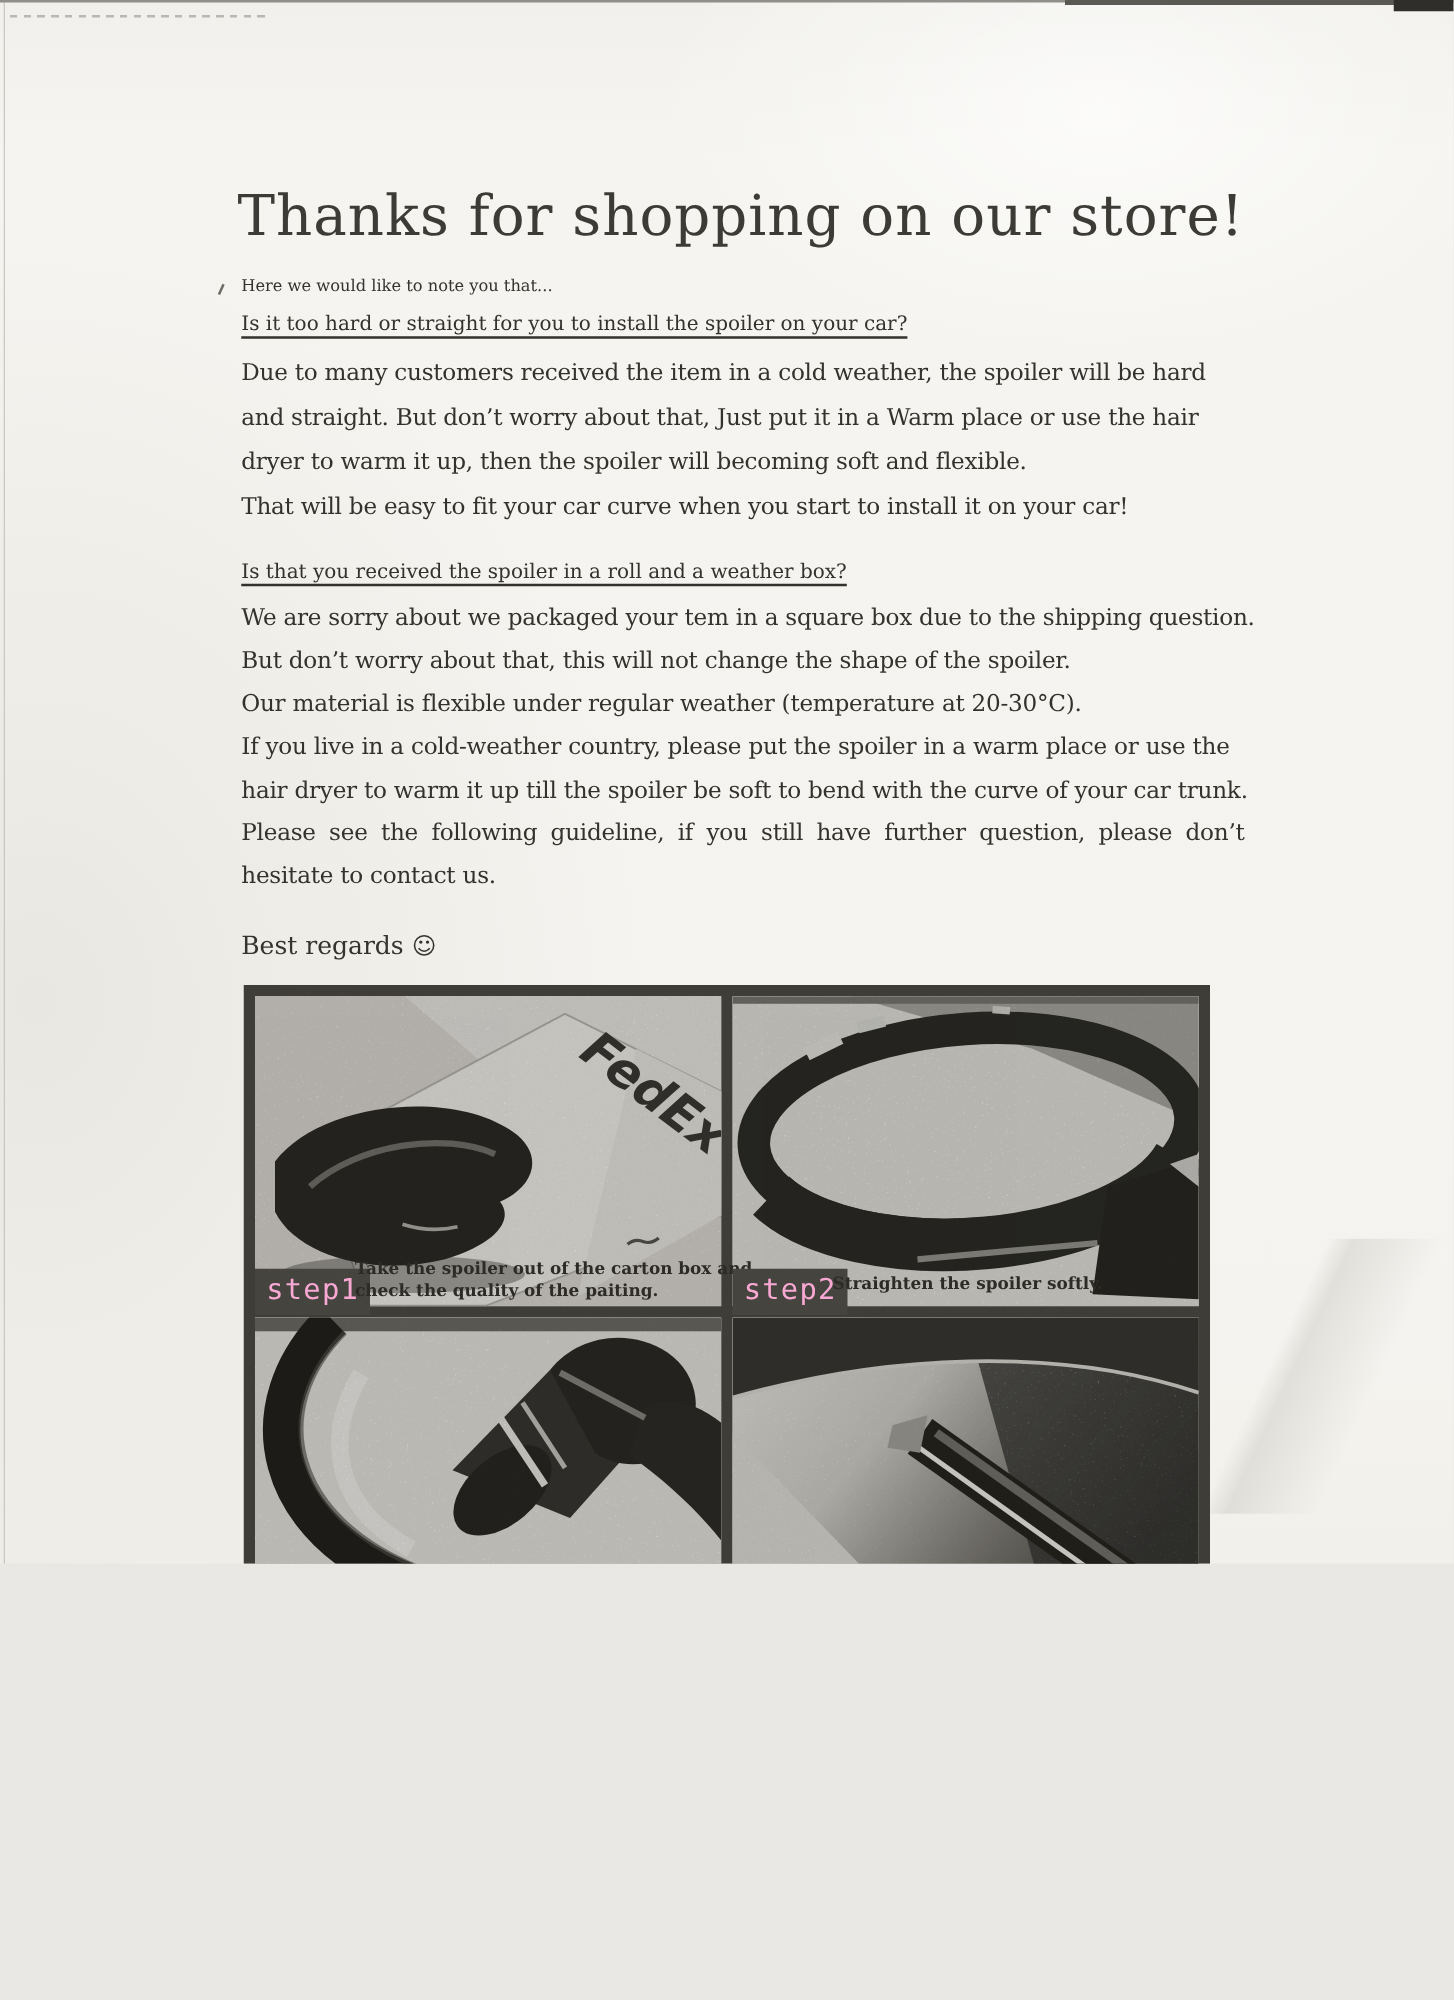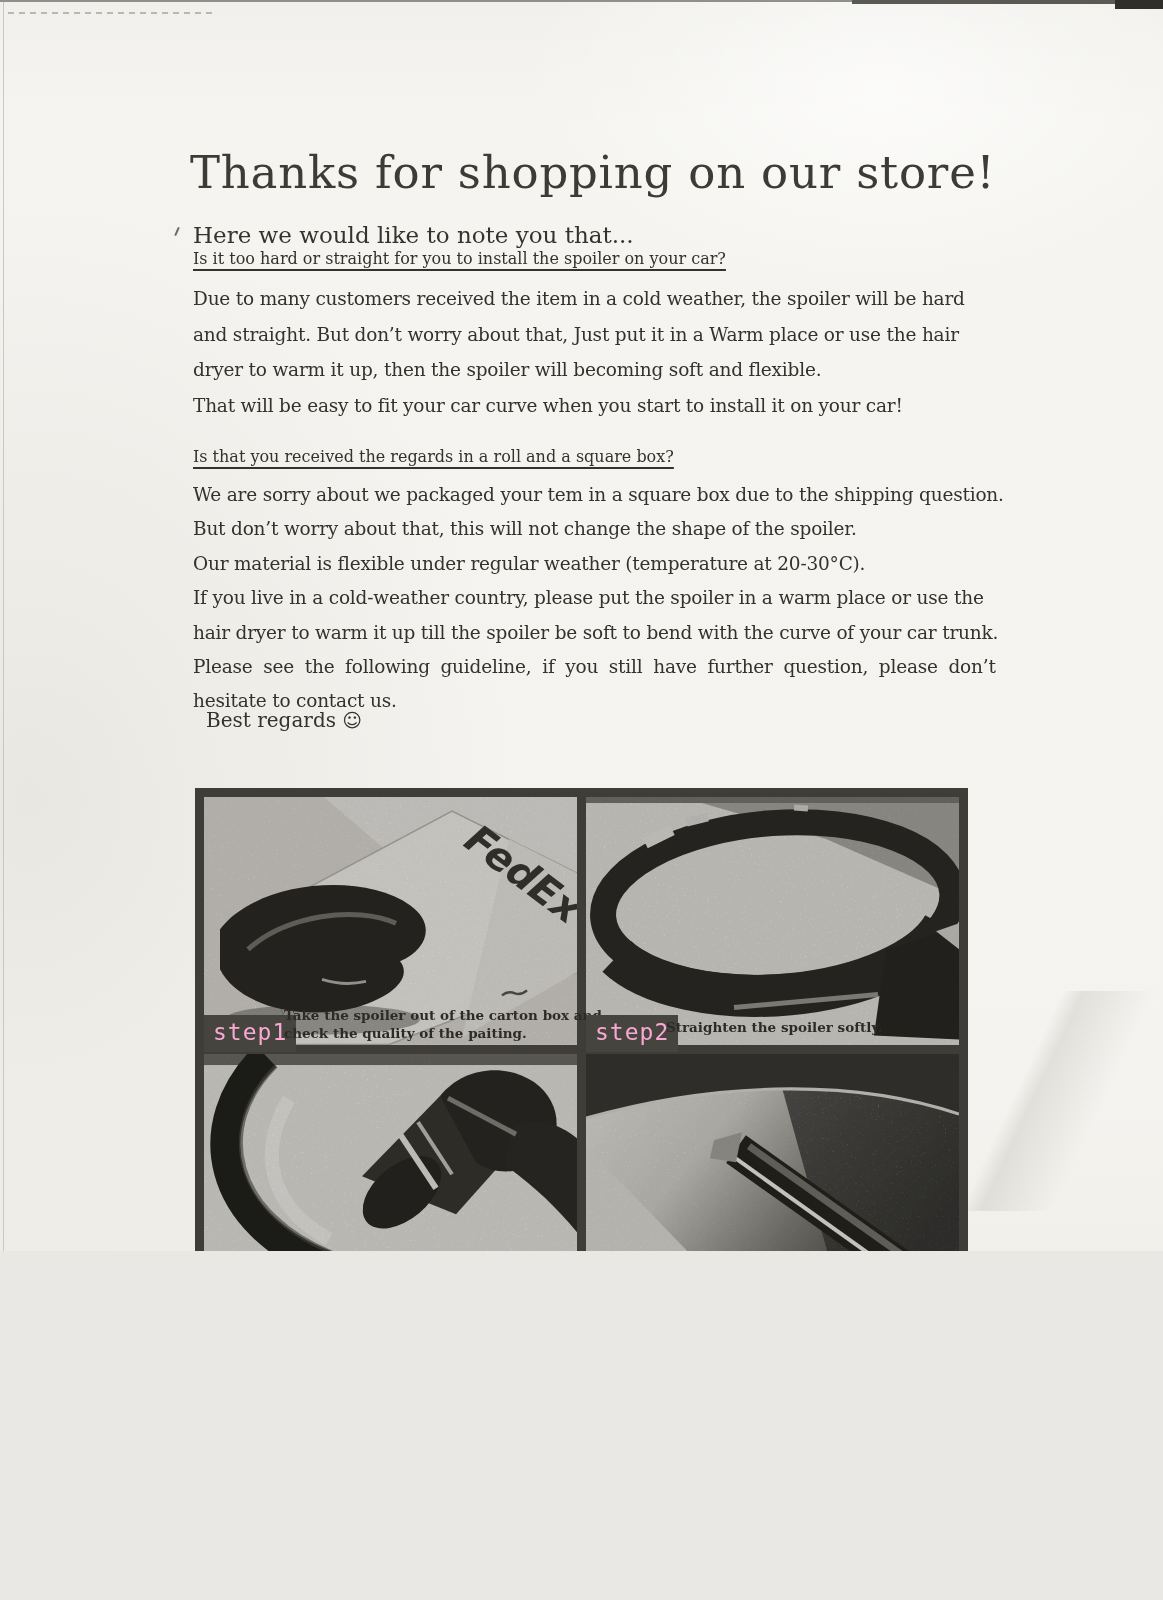--- a/index.html
+++ b/index.html
@@ -17,31 +17,31 @@
   .top-line-right{position:absolute;top:0;left:852px;width:265px;height:4px;background:#5a5953;}
   .top-corner{position:absolute;top:0;right:0;width:48px;height:9px;background:#2f2e2a;}
   .dash-streak{position:absolute;top:12px;left:8px;width:205px;height:2px;opacity:.65;
     background:repeating-linear-gradient(90deg,#9a9993 0 6px, transparent 6px 11px);}
   .tick1{position:absolute;left:176px;top:227px;width:2px;height:9px;background:#6b6a64;transform:rotate(24deg);}
   .fold-shadow{position:absolute;right:0;bottom:40px;width:320px;height:220px;
     background:linear-gradient(115deg, transparent 52%, rgba(110,108,100,.14) 57%, transparent 74%);}
   .speck{position:absolute;left:1030px;top:1557px;width:7px;height:11px;background:#504e48;border-radius:2px;transform:rotate(14deg);}
   
   .title{position:absolute;left:190px;top:146px;font-size:45px;letter-spacing:.8px;color:#3c3b36;white-space:nowrap;}
-  .intro{position:absolute;left:193px;top:222px;font-size:23px;white-space:nowrap;}
+  .intro{position:absolute;left:193px;top:222px;font-size:13px;white-space:nowrap;}
   .qhead{position:absolute;left:193px;font-size:16px;white-space:nowrap;
     text-decoration:underline;text-decoration-thickness:2px;text-underline-offset:5px;color:#33322d;}
   .qhead.h1{top:249px;}
   .qhead.h2{top:447px;}
   .lines{position:absolute;left:193px;font-size:18.5px;letter-spacing:-.2px;color:#33322d;}
   .lines>div{white-space:nowrap;}
   .s1{top:281px;line-height:35.5px;}
   .s2{top:478px;line-height:34.4px;}
   .ws5{word-spacing:5px;}
-  .signoff{position:absolute;left:193px;top:708px;font-size:20px;margin-left:13px;}
+  .signoff{position:absolute;left:193px;top:744px;font-size:20px;}
   .smiley{font-family:"DejaVu Sans", sans-serif;font-size:19px;}
   
   .grid{position:absolute;left:195px;top:788px;width:773px;height:522px;background:#3f3d37;
     box-sizing:border-box;padding:9px;display:grid;grid-template-columns:1fr 1fr;grid-template-rows:1fr 1fr;gap:9px;}
   .cell{position:relative;background:#e3e1db;}
   .cell svg{position:absolute;inset:0;width:100%;height:100%;display:block;}
   .badge{position:absolute;left:0;bottom:-7px;z-index:3;background:#46443e;color:#f9a8d4;
     font-family:"DejaVu Sans Mono", monospace;font-size:23px;letter-spacing:1px;padding:4px 9px 7px;}
   .cap{position:absolute;left:80px;bottom:3px;z-index:3;font-weight:bold;font-size:13.5px;line-height:18px;color:#2c2b26;}
   .cap>div{white-space:nowrap;}
@@ -74,21 +74,21 @@
   <div class="intro">Here we would like to note you that...</div>
 
   <div class="qhead h1">Is it too hard or straight for you to install the spoiler on your car?</div>
   <div class="lines s1">
     <div>Due to many customers received the item in a cold weather, the spoiler will be hard</div>
     <div>and straight. But don’t worry about that, Just put it in a Warm place or use the hair</div>
     <div>dryer to warm it up, then the spoiler will becoming soft and flexible.</div>
     <div>That will be easy to fit your car curve when you start to install it on your car!</div>
   </div>
 
-  <div class="qhead h2">Is that you received the regards in a roll and a square box?</div>
+  <div class="qhead h2">Is that you received the spoiler in a roll and a weather box?</div>
   <div class="lines s2">
     <div>We are sorry about we packaged your tem in a square box due to the shipping question.</div>
     <div>But don’t worry about that, this will not change the shape of the spoiler.</div>
     <div>Our material is flexible under regular weather (temperature at 20-30°C).</div>
     <div>If you live in a cold-weather country, please put the spoiler in a warm place or use the</div>
     <div>hair dryer to warm it up till the spoiler be soft to bend with the curve of your car trunk.</div>
     <div class="ws5">Please see the following guideline, if you still have further question, please don’t</div>
     <div>hesitate to contact us.</div>
   </div>
 

